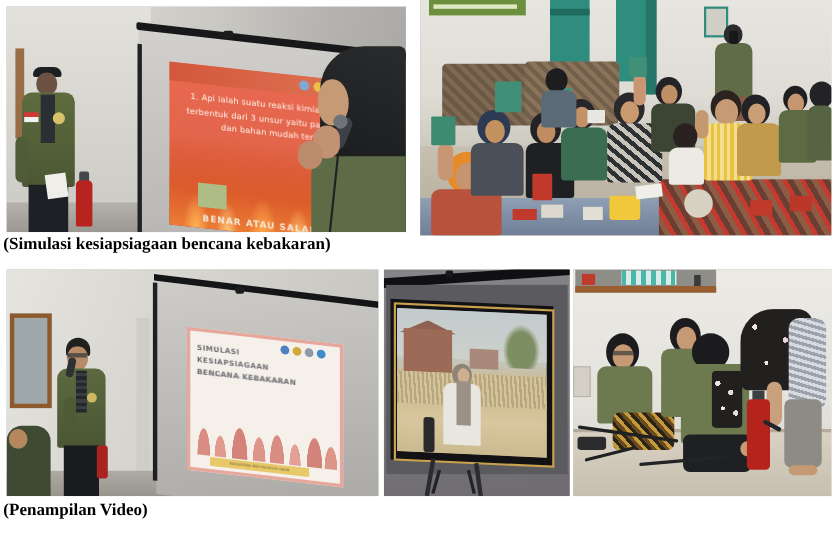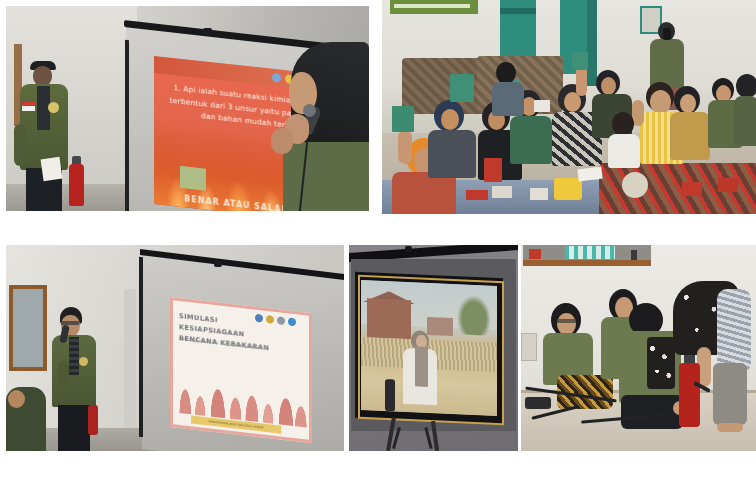--- a/index.html
+++ b/index.html
@@ -383,20 +383,21 @@
       <div style="position:absolute;left:148px;top:188px;width:18px;height:12px;background:#e2ded4;"></div>
       <div style="position:absolute;left:172px;top:178px;width:28px;height:22px;background:#f0c83c;border-radius:3px;"></div>
       <div style="position:absolute;left:84px;top:190px;width:22px;height:10px;background:#c1392b;"></div>
       <div style="position:absolute;left:196px;top:168px;width:24px;height:12px;background:#efeee8;transform:rotate(-7deg);"></div>
       <div style="position:absolute;left:240px;top:172px;width:26px;height:26px;border-radius:50%;background:#d8d2c2;"></div>
       <div style="position:absolute;left:300px;top:182px;width:20px;height:14px;background:#c03a2c;"></div>
       <div style="position:absolute;left:336px;top:178px;width:20px;height:14px;background:#bb3728;"></div>
     </div>
   </div>
 
+  <div class="caption" style="left:3px;top:213px;">(Simulasi kesiapsiagaan bencana kebakaran)</div>
 
   <div class="photo" id="p3">
     <div class="ph-inner">
       <div class="wall"></div>
       <div class="win"></div>
       <div class="col"></div>
       <div class="floor"></div>
 
       <div class="scr"></div>
       <div class="scr-bar"></div>
@@ -499,15 +500,16 @@
       <div class="ext"></div>
       <div class="ext-hs"></div>
 
       <div class="cord"></div>
       <div class="cord2"></div>
       <div class="cord3"></div>
       <div class="blk"></div>
     </div>
   </div>
 
+  <div class="caption" style="left:3px;top:455px;">(Penampilan Video)</div>
 
 
 </div>
 
 </body></html>

